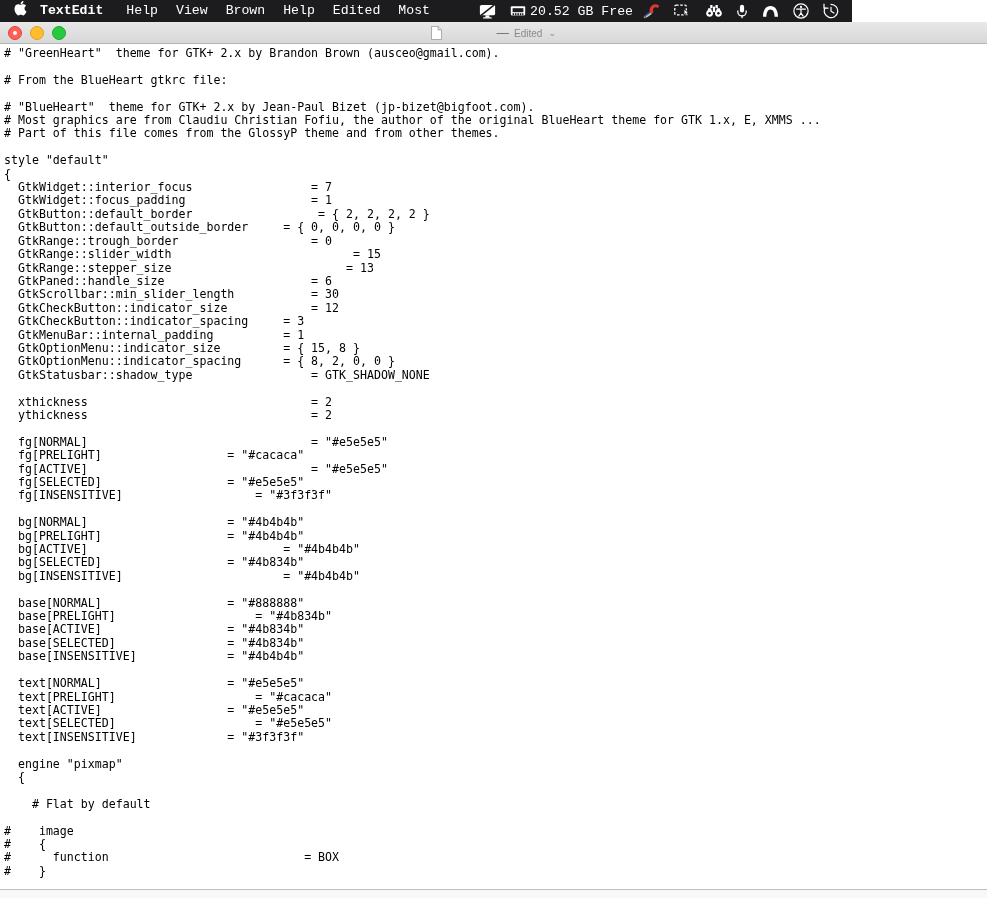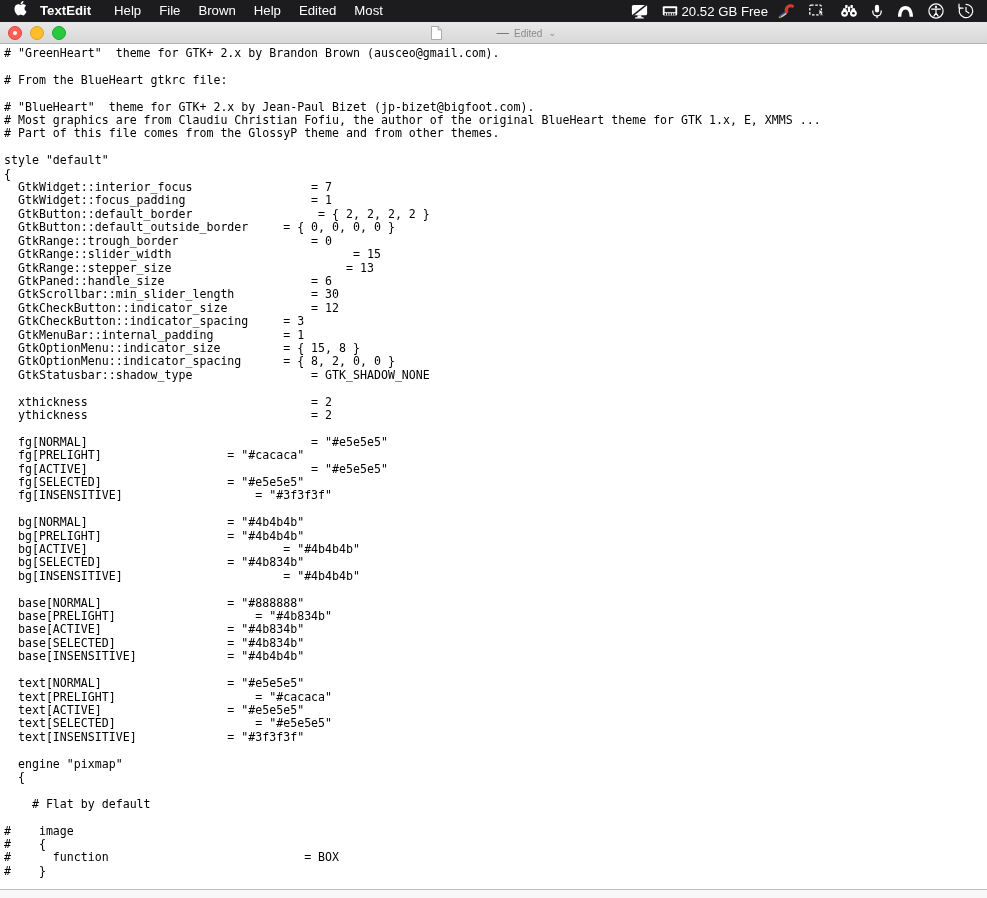--- a/index.html
+++ b/index.html
@@ -13,30 +13,31 @@
     height: 898px;
     overflow: hidden;
     font-family: "Liberation Sans", sans-serif;
     -webkit-font-smoothing: antialiased;
   }
 
   
   #menubar {
     position: absolute;
     top: 0; left: 0;
-    width: 987px;
+    width: 852px;
     height: 22px;
     background: #1c1c1e;
     color: #ffffff;
     display: flex;
     align-items: flex-start;
     box-sizing: border-box;
     padding: 0 6px 0 0;
     font-size: 13px;
     user-select: none;
+    font-family: Liberation Mono, monospace;
   }
   #menubar-left {
     display: flex;
     align-items: center;
     height: 22px;
   }
   .menu-item {
     padding: 0 9px;
     height: 22px;
     line-height: 22px;
@@ -195,21 +196,21 @@
 
 <div id="menubar">
   <div id="menubar-left">
     <div class="menu-item apple">
       <svg width="13" height="16" viewBox="0 0 14 17" aria-hidden="true">
         <path fill="#ffffff" d="M11.3 9.1c0-2 1.6-2.9 1.7-3-0.9-1.4-2.4-1.5-2.9-1.6-1.2-0.1-2.4 0.7-3 0.7-0.6 0-1.6-0.7-2.6-0.7-1.3 0-2.6 0.8-3.3 2-1.4 2.4-0.4 6 1 8 0.7 1 1.5 2 2.5 2 1 0 1.4-0.6 2.6-0.6 1.2 0 1.5 0.6 2.6 0.6 1.1 0 1.8-1 2.4-2 0.8-1.1 1.1-2.2 1.1-2.3-0.1 0-2.1-0.8-2.1-3.1zM9.4 3.3c0.5-0.6 0.9-1.5 0.8-2.4-0.8 0-1.8 0.5-2.3 1.2-0.5 0.6-0.9 1.5-0.8 2.4 0.9 0.1 1.8-0.5 2.3-1.2z"></path>
       </svg>
     </div>
     <div class="menu-item app-name">TextEdit</div>
     <div class="menu-item">Help</div>
-    <div class="menu-item">File</div>
+    <div class="menu-item">View</div>
     <div class="menu-item">Brown</div>
     <div class="menu-item">Help</div>
     <div class="menu-item">Edited</div>
     <div class="menu-item">Most</div>
   </div>
 
   <div id="menubar-spacer"></div>
 
   <div id="menubar-right">
 

